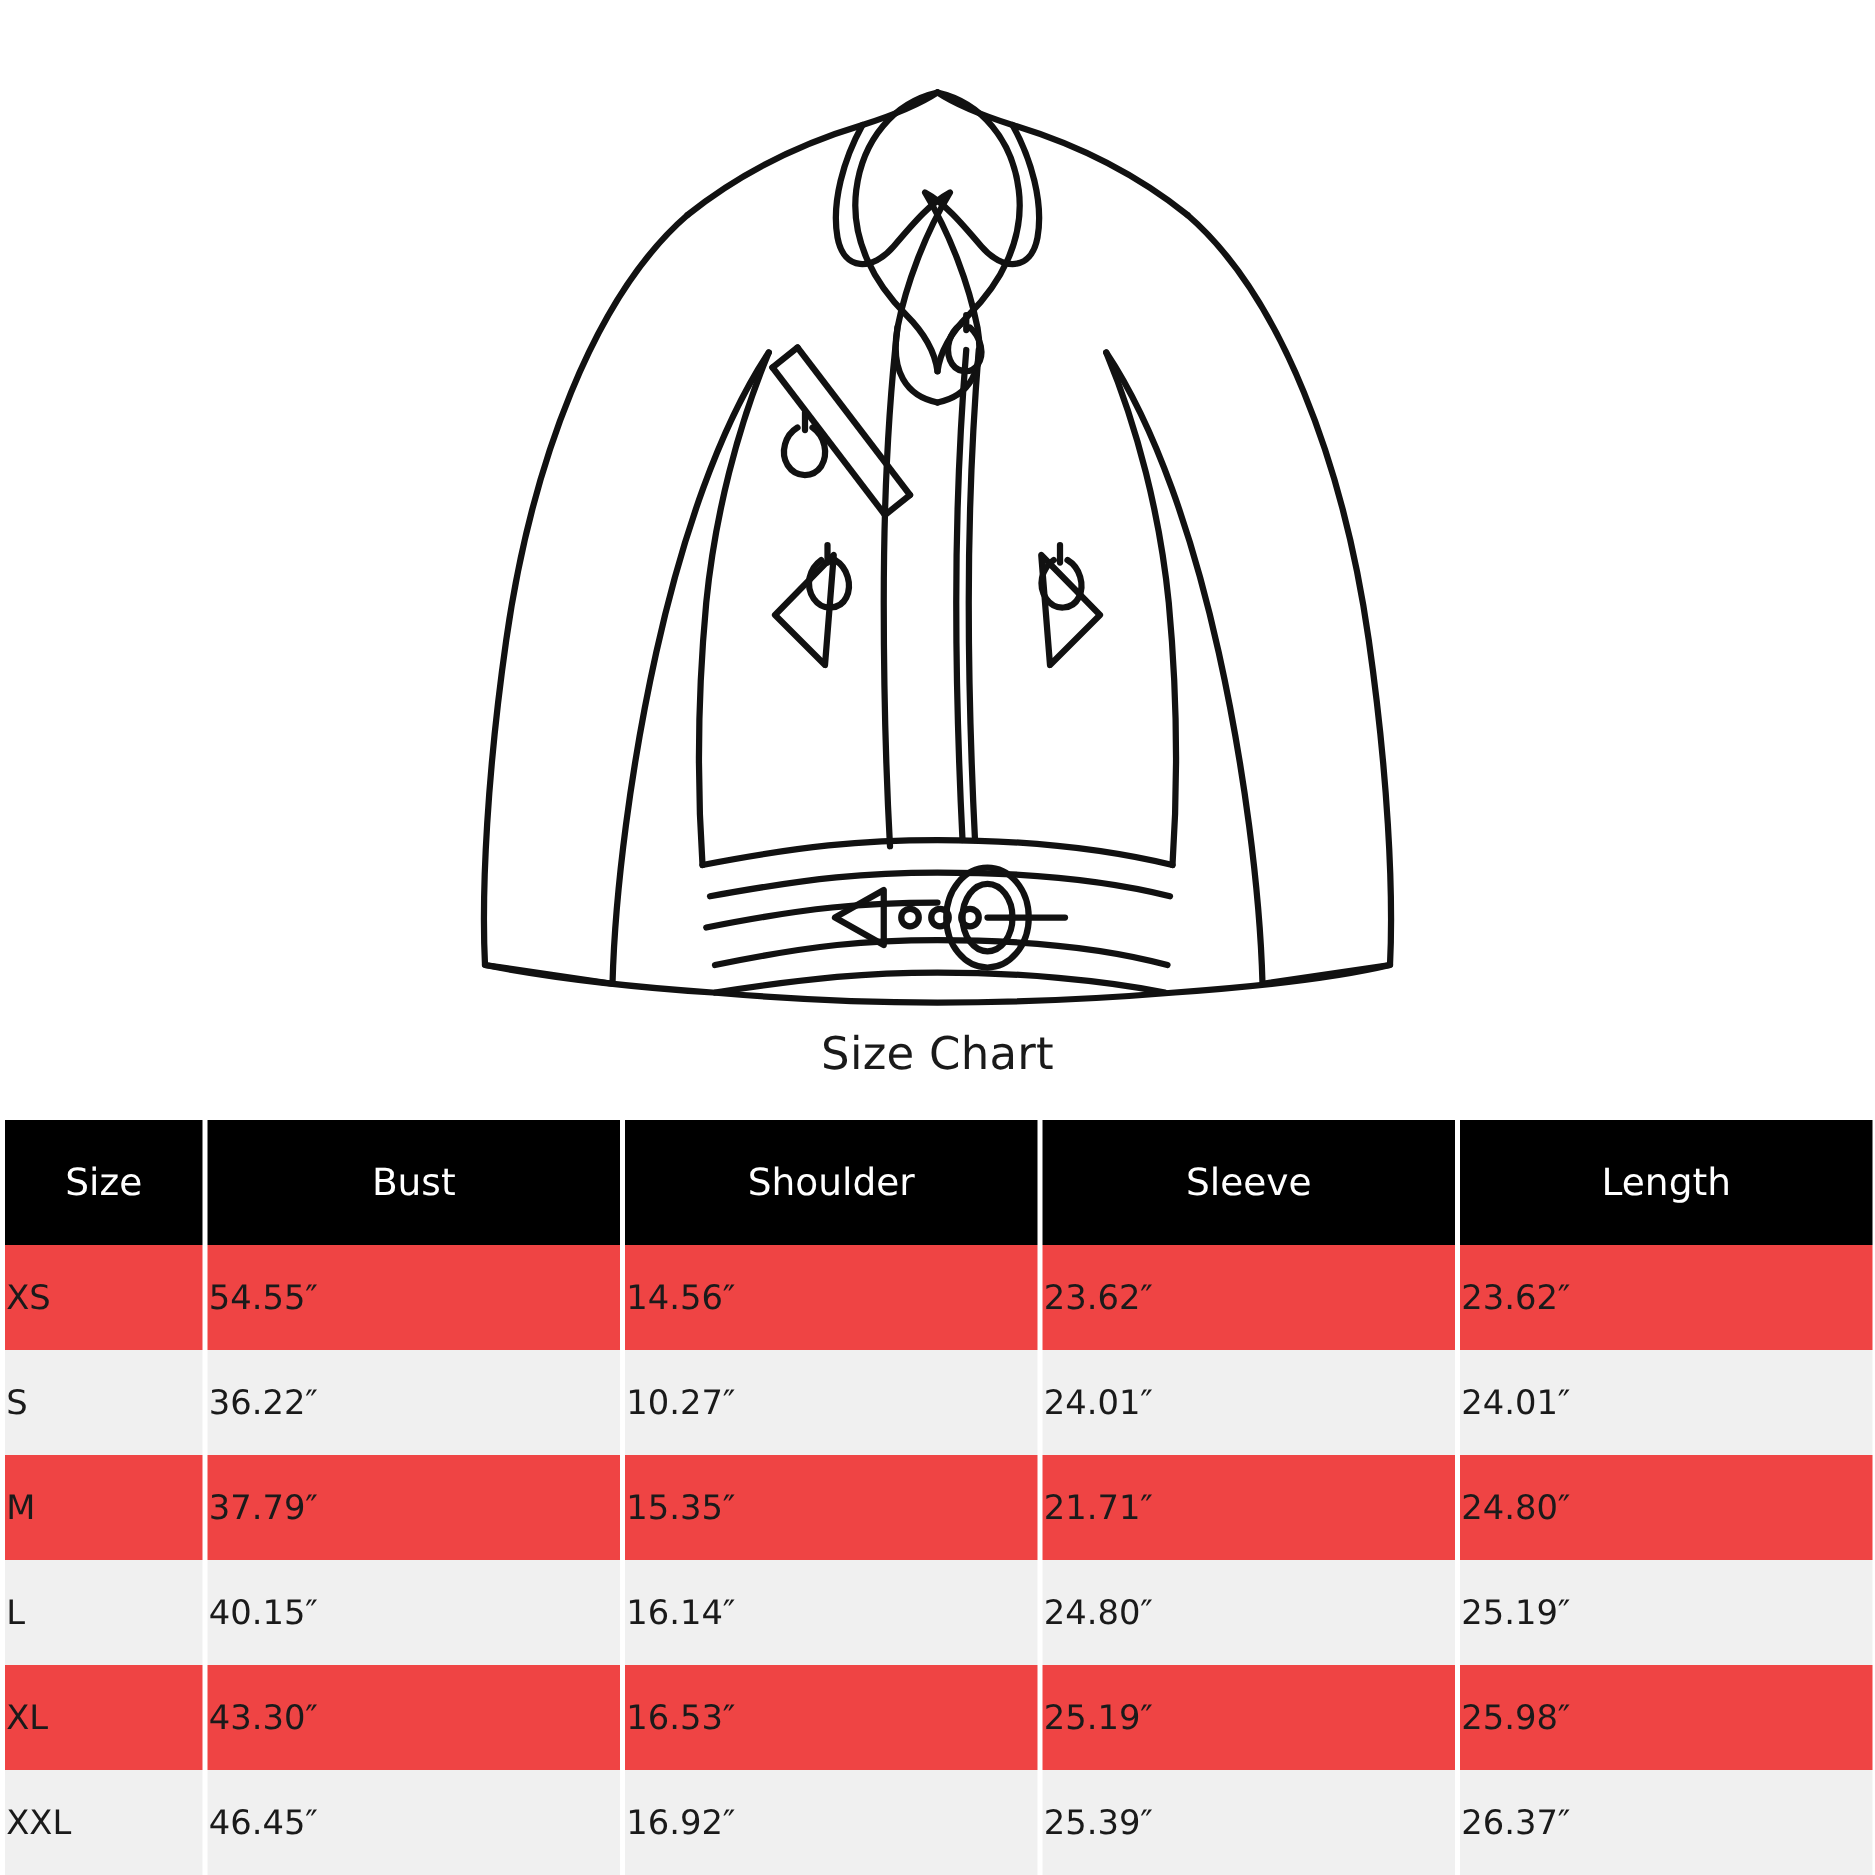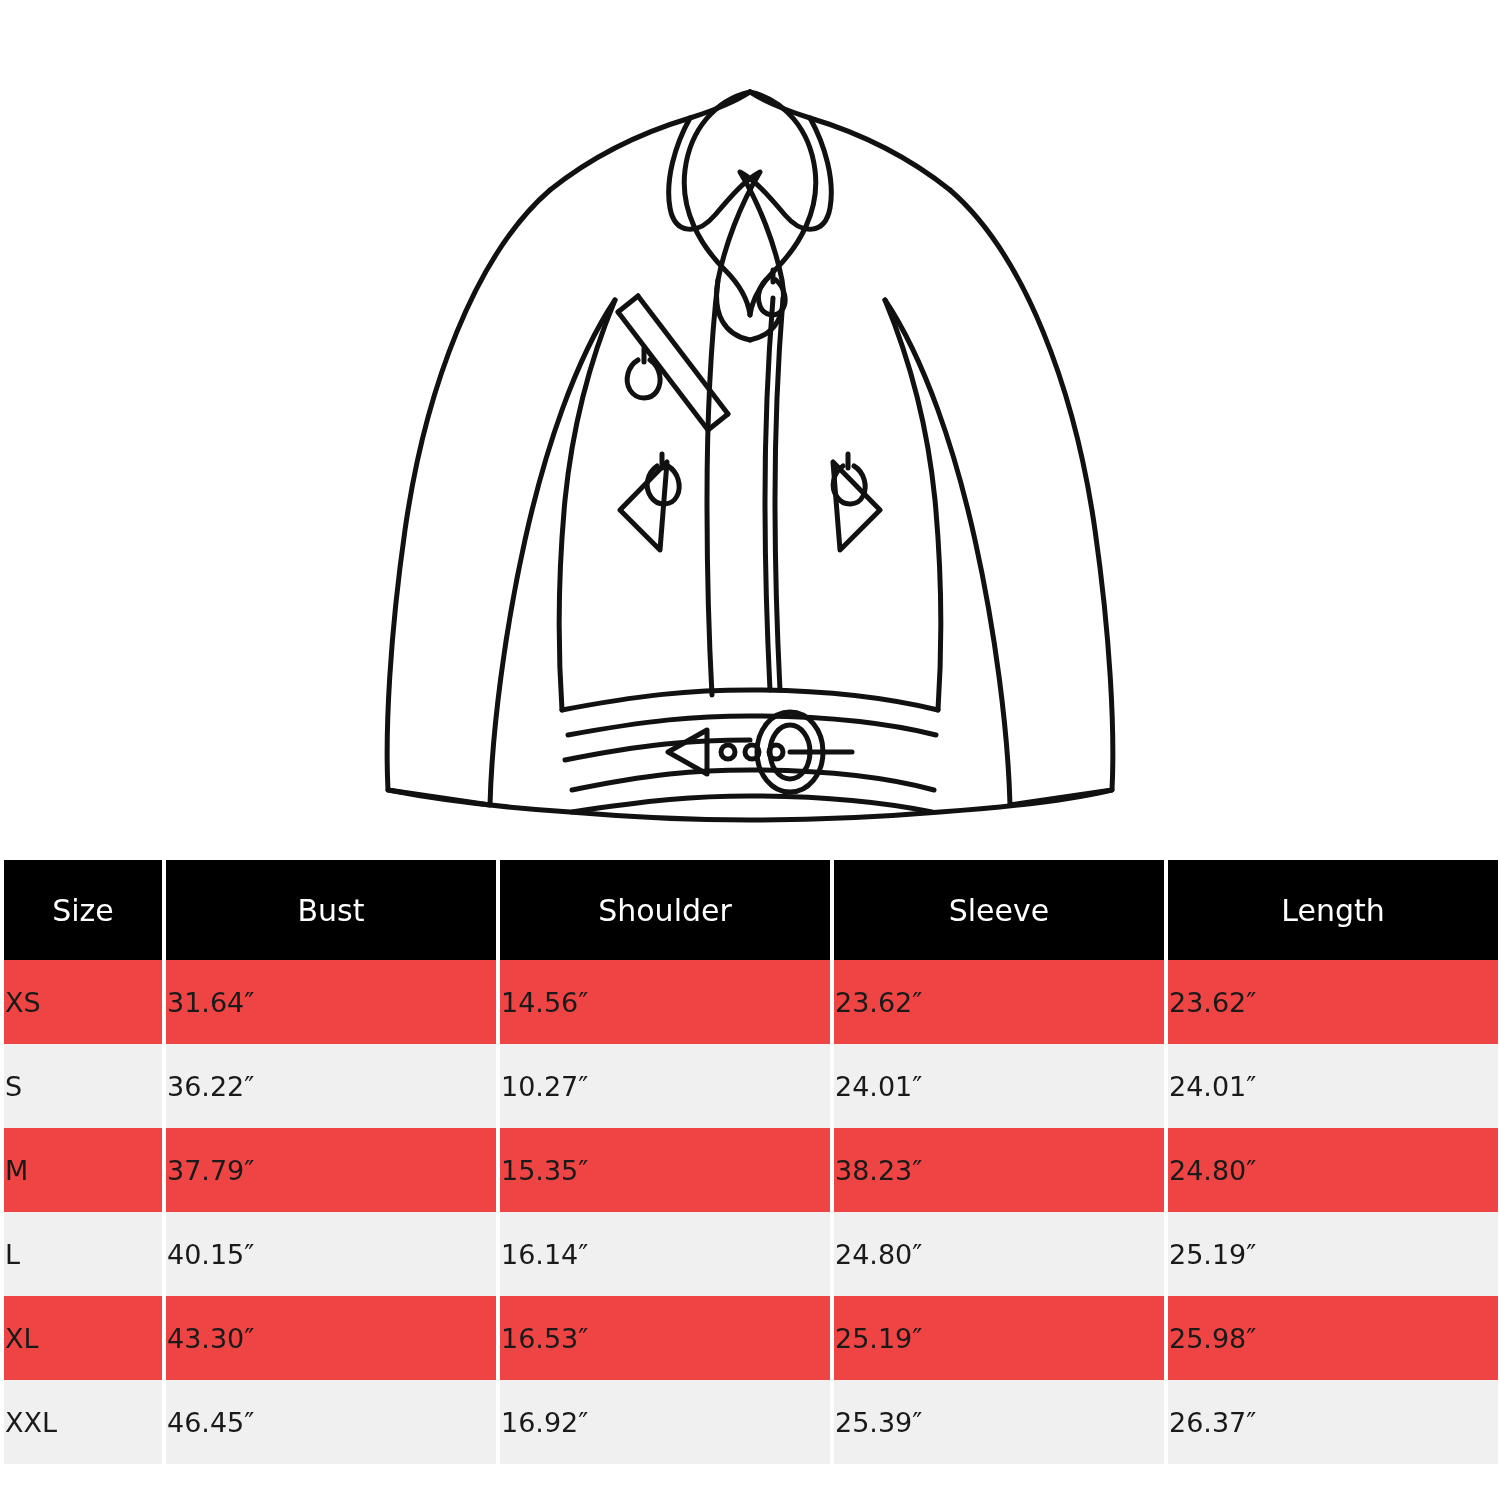--- a/index.html
+++ b/index.html
@@ -133,20 +133,21 @@
       <path d="M588 722 L 588 722"></path>
 
       <path d="M448 722 L 487 700 L 487 744 Z"></path>
 
       <circle cx="508" cy="722" r="7"></circle>
       <circle cx="532" cy="722" r="7"></circle>
       <circle cx="556" cy="722" r="7"></circle>
     </svg>
   </div>
 
+  <div class="chart-title">Size Chart</div>
 
   <table class="size-table">
     <colgroup>
       <col class="col-size">
       <col class="col-data">
       <col class="col-data">
       <col class="col-data">
       <col class="col-data">
     </colgroup>
     <thead>
@@ -154,37 +155,37 @@
         <th>Size</th>
         <th>Bust</th>
         <th>Shoulder</th>
         <th>Sleeve</th>
         <th>Length</th>
       </tr>
     </thead>
     <tbody>
       <tr class="row-accent">
         <td>XS</td>
-        <td>31.64″</td>
+        <td>54.55″</td>
         <td>14.56″</td>
         <td>23.62″</td>
         <td>23.62″</td>
       </tr>
       <tr class="row-plain">
         <td>S</td>
         <td>36.22″</td>
         <td>10.27″</td>
         <td>24.01″</td>
         <td>24.01″</td>
       </tr>
       <tr class="row-accent">
         <td>M</td>
         <td>37.79″</td>
         <td>15.35″</td>
-        <td>38.23″</td>
+        <td>21.71″</td>
         <td>24.80″</td>
       </tr>
       <tr class="row-plain">
         <td>L</td>
         <td>40.15″</td>
         <td>16.14″</td>
         <td>24.80″</td>
         <td>25.19″</td>
       </tr>
       <tr class="row-accent">

